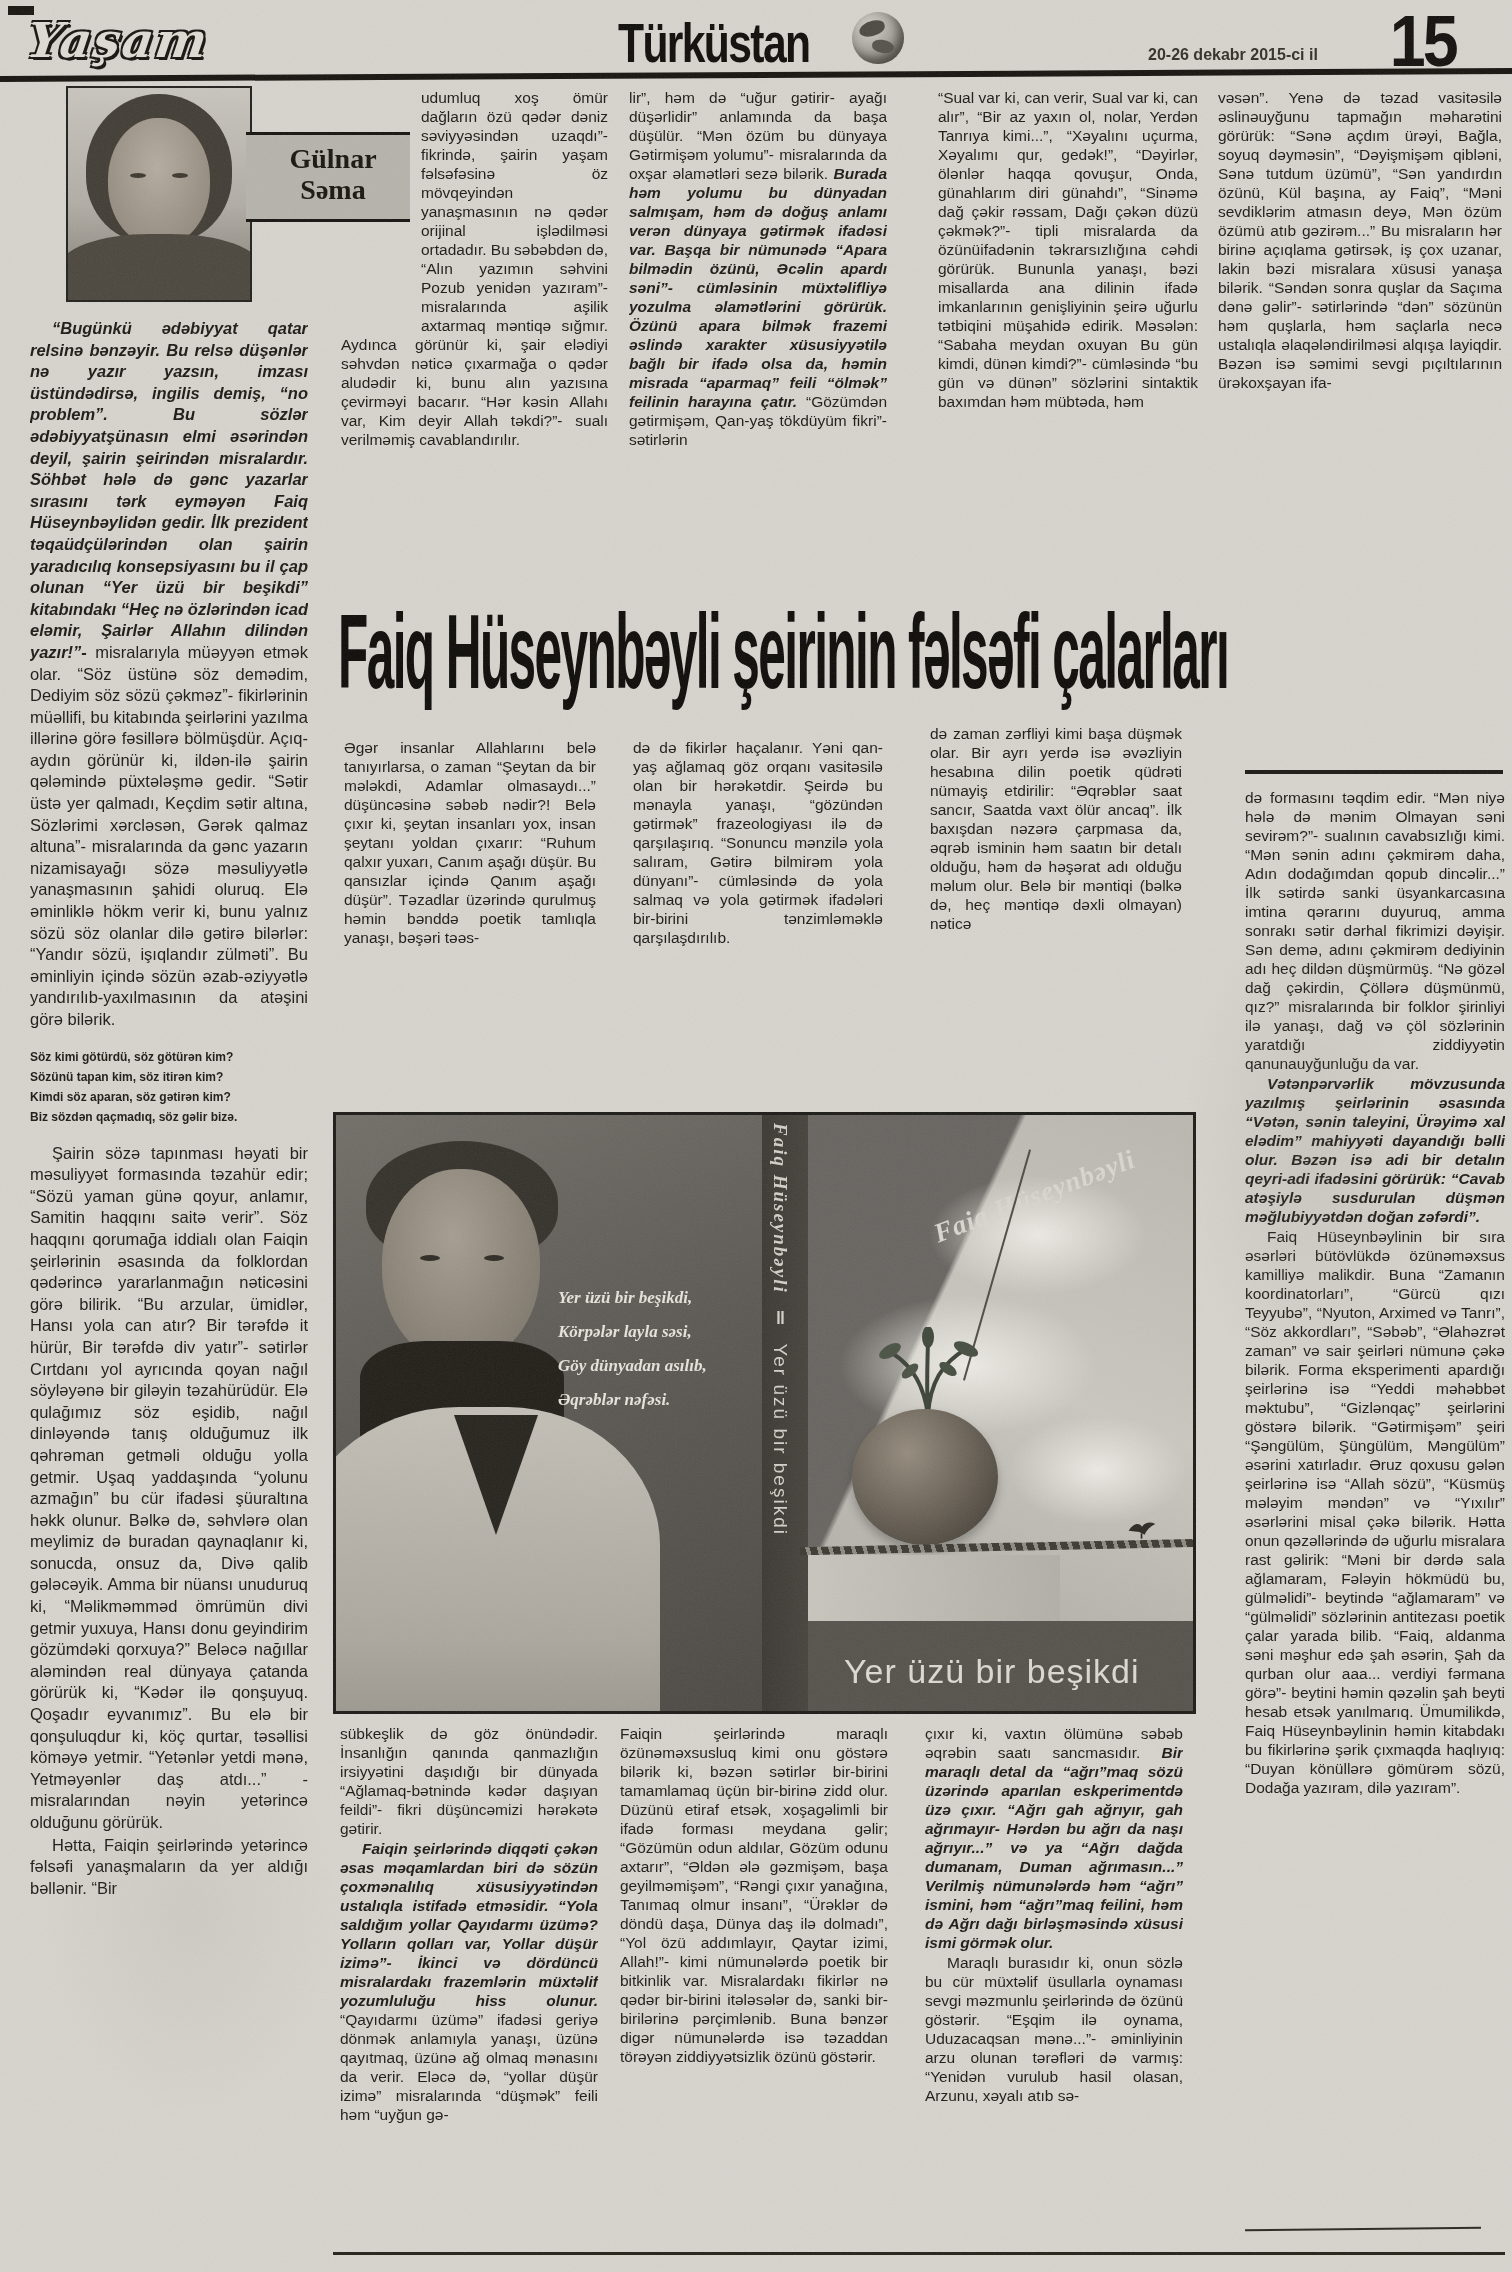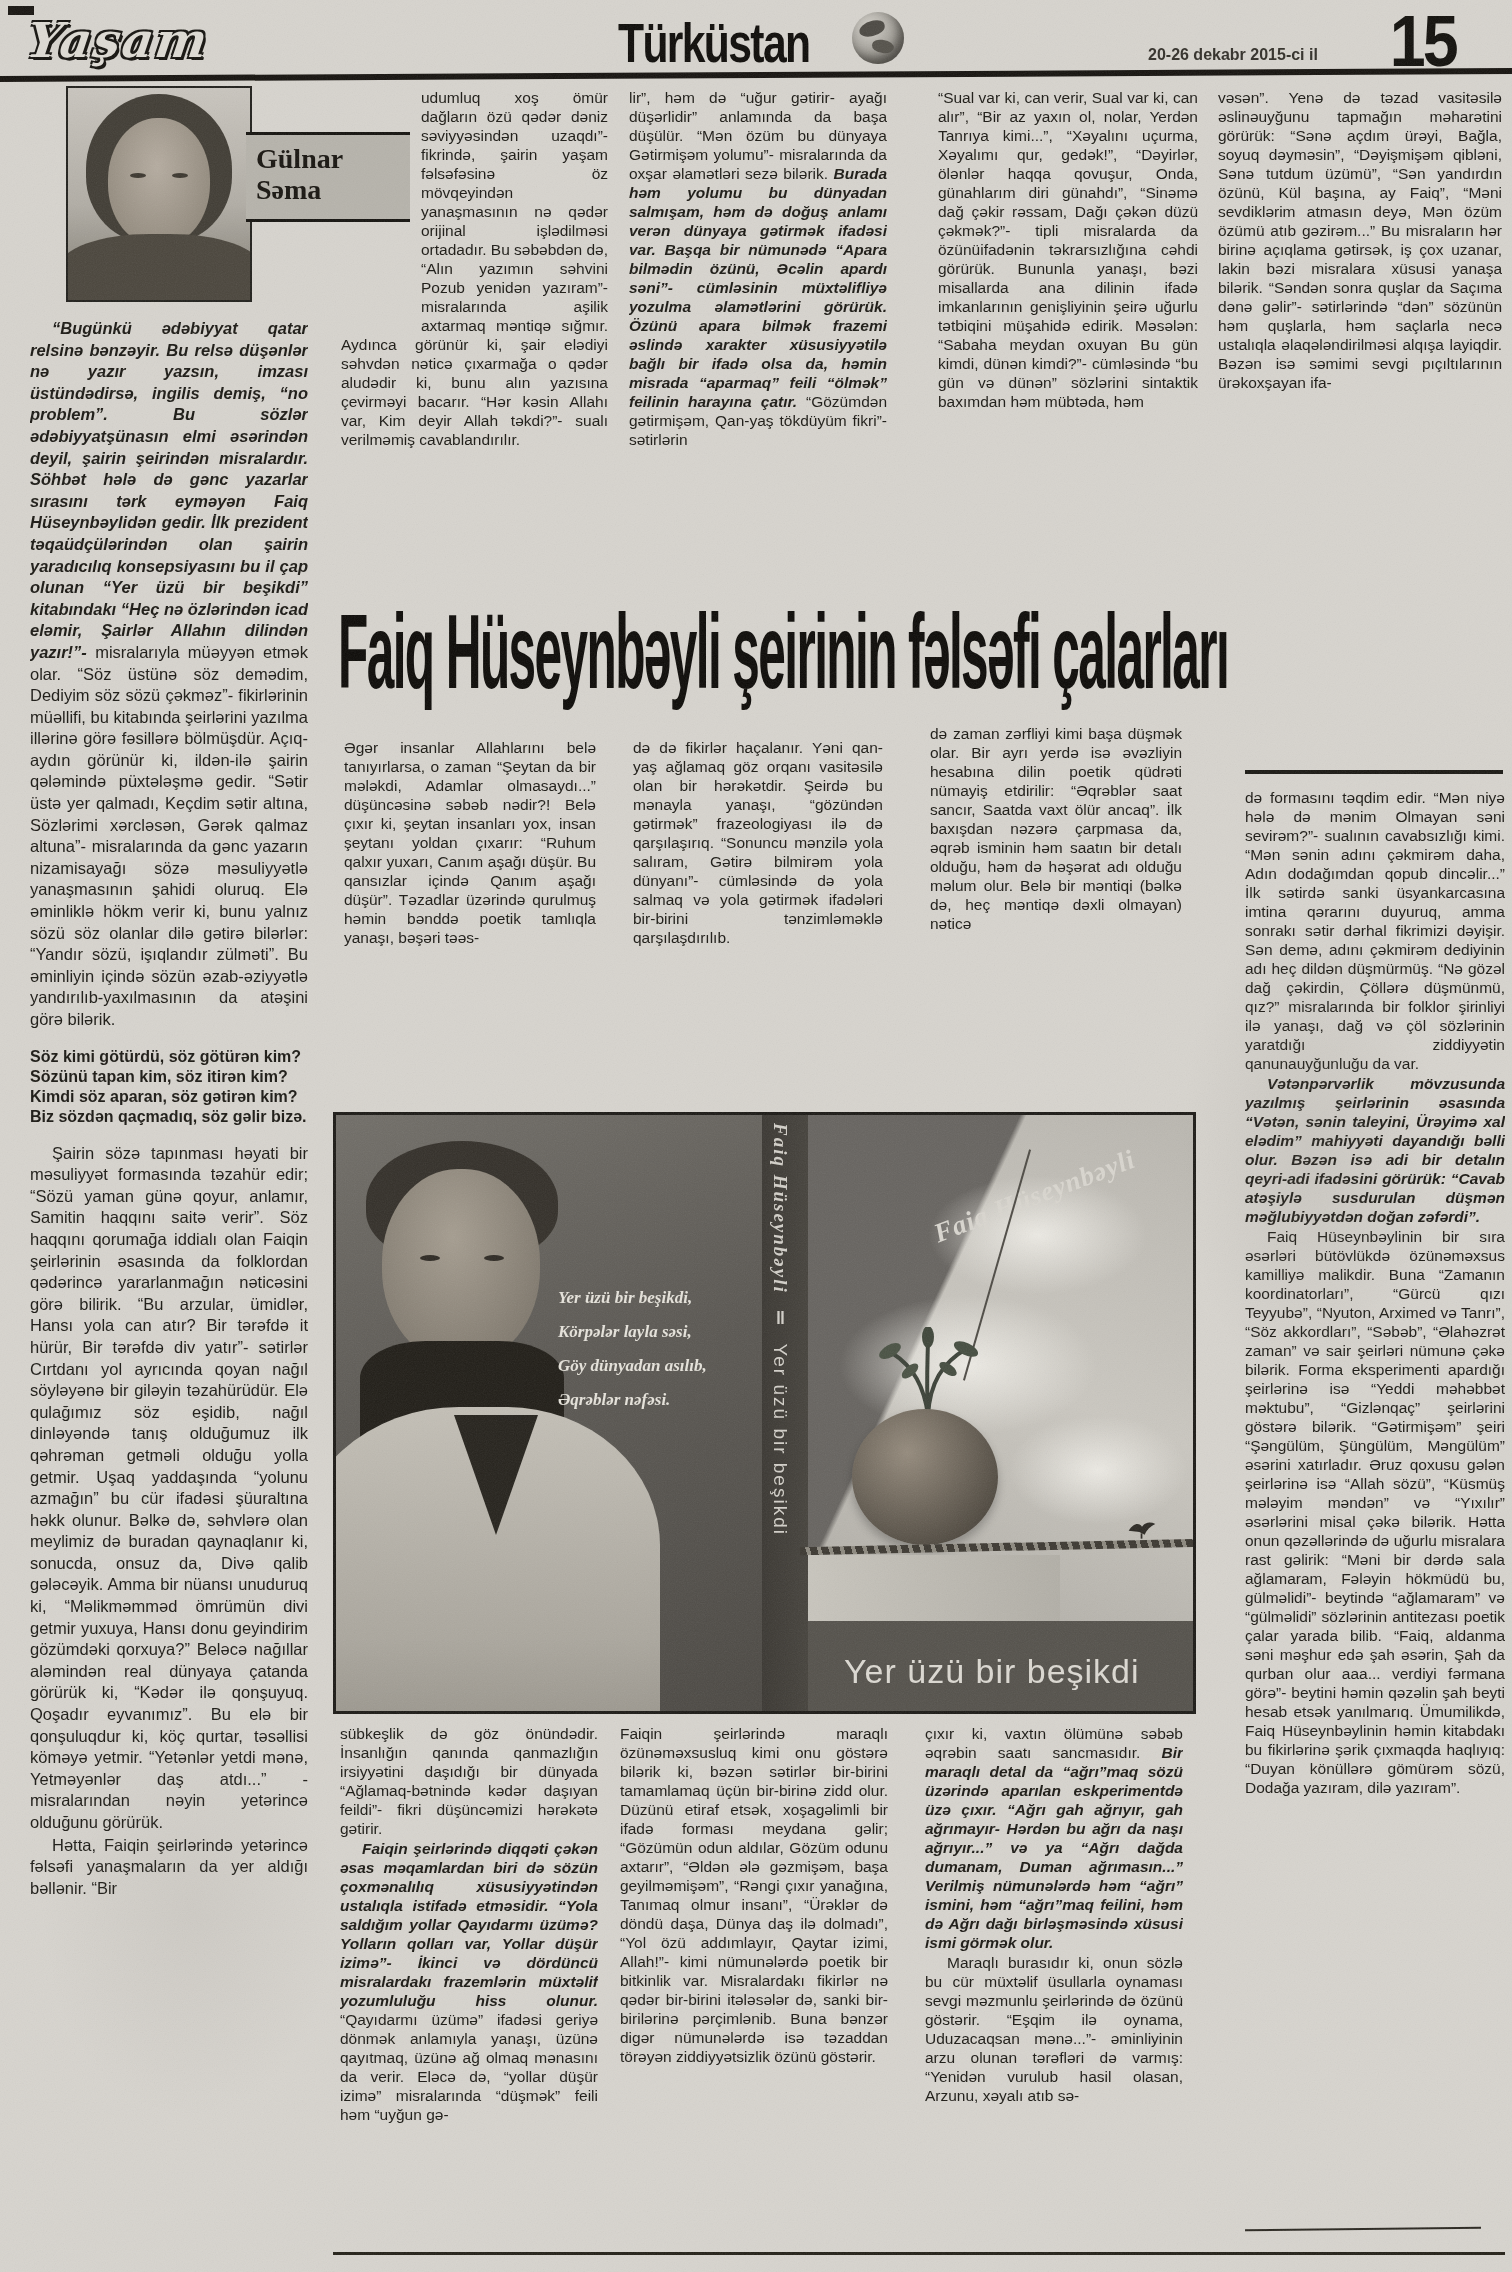--- a/index.html
+++ b/index.html
@@ -31,30 +31,30 @@
   
   .author-photo{position:absolute;left:66px;top:86px;width:182px;height:212px;border:2px solid #21201c;
       background:linear-gradient(180deg,#c9c5be 0%,#b1ada5 55%,#7d796f 100%);overflow:hidden;}
   .ap-hair{position:absolute;left:18px;top:6px;width:146px;height:150px;border-radius:50% 50% 45% 45%;background:#413d35;}
   .ap-face{position:absolute;left:40px;top:30px;width:102px;height:128px;border-radius:48%;
       background:radial-gradient(ellipse at 48% 38%,#b5aca0,#8d8578 88%);}
   .ap-eye{position:absolute;width:16px;height:5px;border-radius:50%;background:#3c372f;top:85px;}
   .ap-shoulders{position:absolute;left:-8px;bottom:-6px;width:200px;height:72px;border-radius:45% 45% 0 0;background:#4b463d;}
   .author-label{position:absolute;left:246px;top:132px;width:164px;height:90px;background:#b6b3ab;
       border-top:3px solid #15130f;border-bottom:3px solid #15130f;padding:8px 0 0 10px;box-sizing:border-box;}
-  .author-label .al-line{display:block;font:700 28px "Liberation Serif",serif;color:#181510;line-height:1.12;}
+  .author-label .al-line{display:block;font:700 28px "Liberation Serif",serif;color:#181510;line-height:1.12;text-align:center;}
 
   
   .col{position:absolute;text-align:justify;overflow:hidden;}
   .col, .col p{font-size:15.5px;line-height:19px;}
   .col-left{left:30px;top:318px;width:278px;height:1935px;}
   .col-left, .col-left p{font-size:16.5px;line-height:21.6px;}
   .para{margin:0 0 1px;text-indent:22px;}
   .para.ni{text-indent:0;}
-  .para.verse{text-indent:0;font-weight:700;font-size:16px;line-height:20px;margin:0;}
+  .para.verse{text-indent:0;font-weight:700;font-size:12px;line-height:20px;margin:0;}
   .para.vtop{margin-top:16px;}
   .para.vbot{margin-bottom:16px;}
   .run-r{font-style:normal;font-weight:400;margin-top:8px;}
   .run-b{font-weight:700;}
   .run-bi{font-weight:700;font-style:italic;}
 
   .col-top2{left:341px;top:88px;width:267px;height:500px;}
   .label-spacer{float:left;width:80px;height:244px;}
   .col-top3{left:629px;top:88px;width:258px;height:500px;}
   .col-top4{left:938px;top:88px;width:260px;height:500px;}

